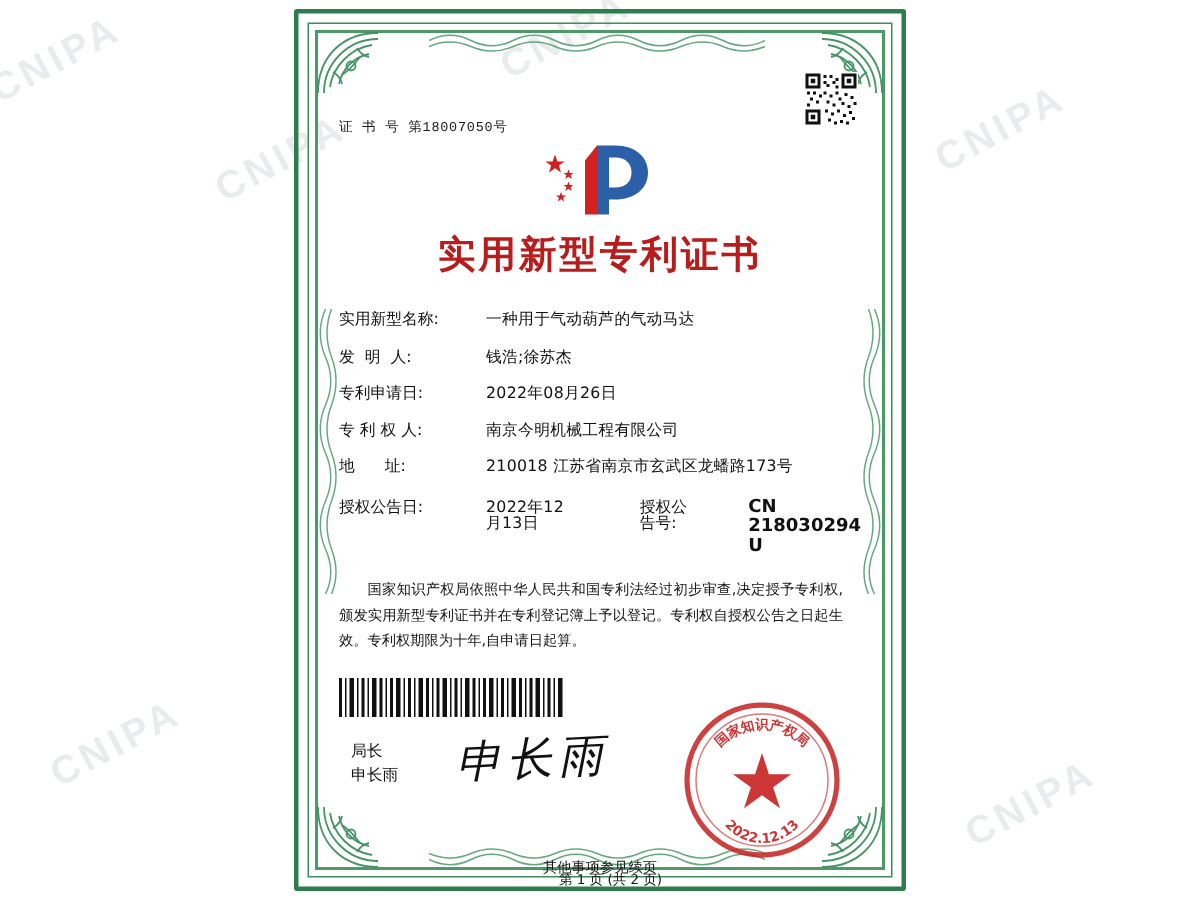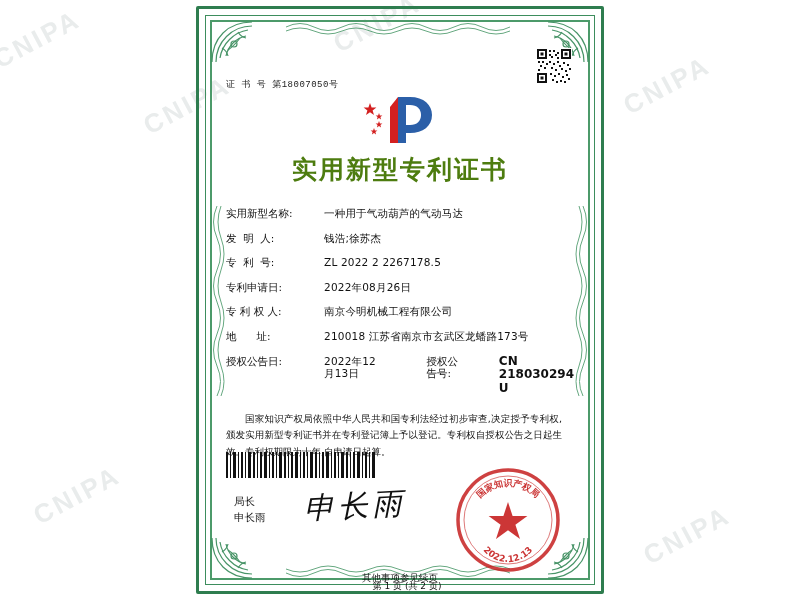--- a/index.html
+++ b/index.html
@@ -120,21 +120,21 @@
     display: inline-block;
     width: 92px;
     height: 54px;
     position: relative;
   }
   #title {
     text-align: center;
     font-size: 25px;
     font-weight: bold;
     letter-spacing: 2px;
-    color: #4d7c0f;
+    color: #b91c1c;
     margin-top: 4px;
     font-family: "DejaVu Sans", "Liberation Sans", sans-serif;
   }
   #fields {
     margin-top: 22px;
     font-size: 10.5px;
     color: #111;
     line-height: 1.1;
   }
   .field-row {
@@ -415,24 +415,20 @@
       <div id="fields">
         <div class="field-row">
           <div class="field-label">实用新型名称:</div>
           <div class="field-value">一种用于气动葫芦的气动马达</div>
         </div>
         <div class="field-row">
           <div class="field-label">发  明  人:</div>
           <div class="field-value">钱浩;徐苏杰</div>
         </div>
         <div class="field-row">
-          <div class="field-label">专  利  号:</div>
-          <div class="field-value">ZL 2022 2 2267178.5</div>
-        </div>
-        <div class="field-row">
           <div class="field-label">专利申请日:</div>
           <div class="field-value">2022年08月26日</div>
         </div>
         <div class="field-row">
           <div class="field-label">专 利 权 人:</div>
           <div class="field-value">南京今明机械工程有限公司</div>
         </div>
         <div class="field-row">
           <div class="field-label">地      址:</div>
           <div class="field-value">210018 江苏省南京市玄武区龙蟠路173号</div>

